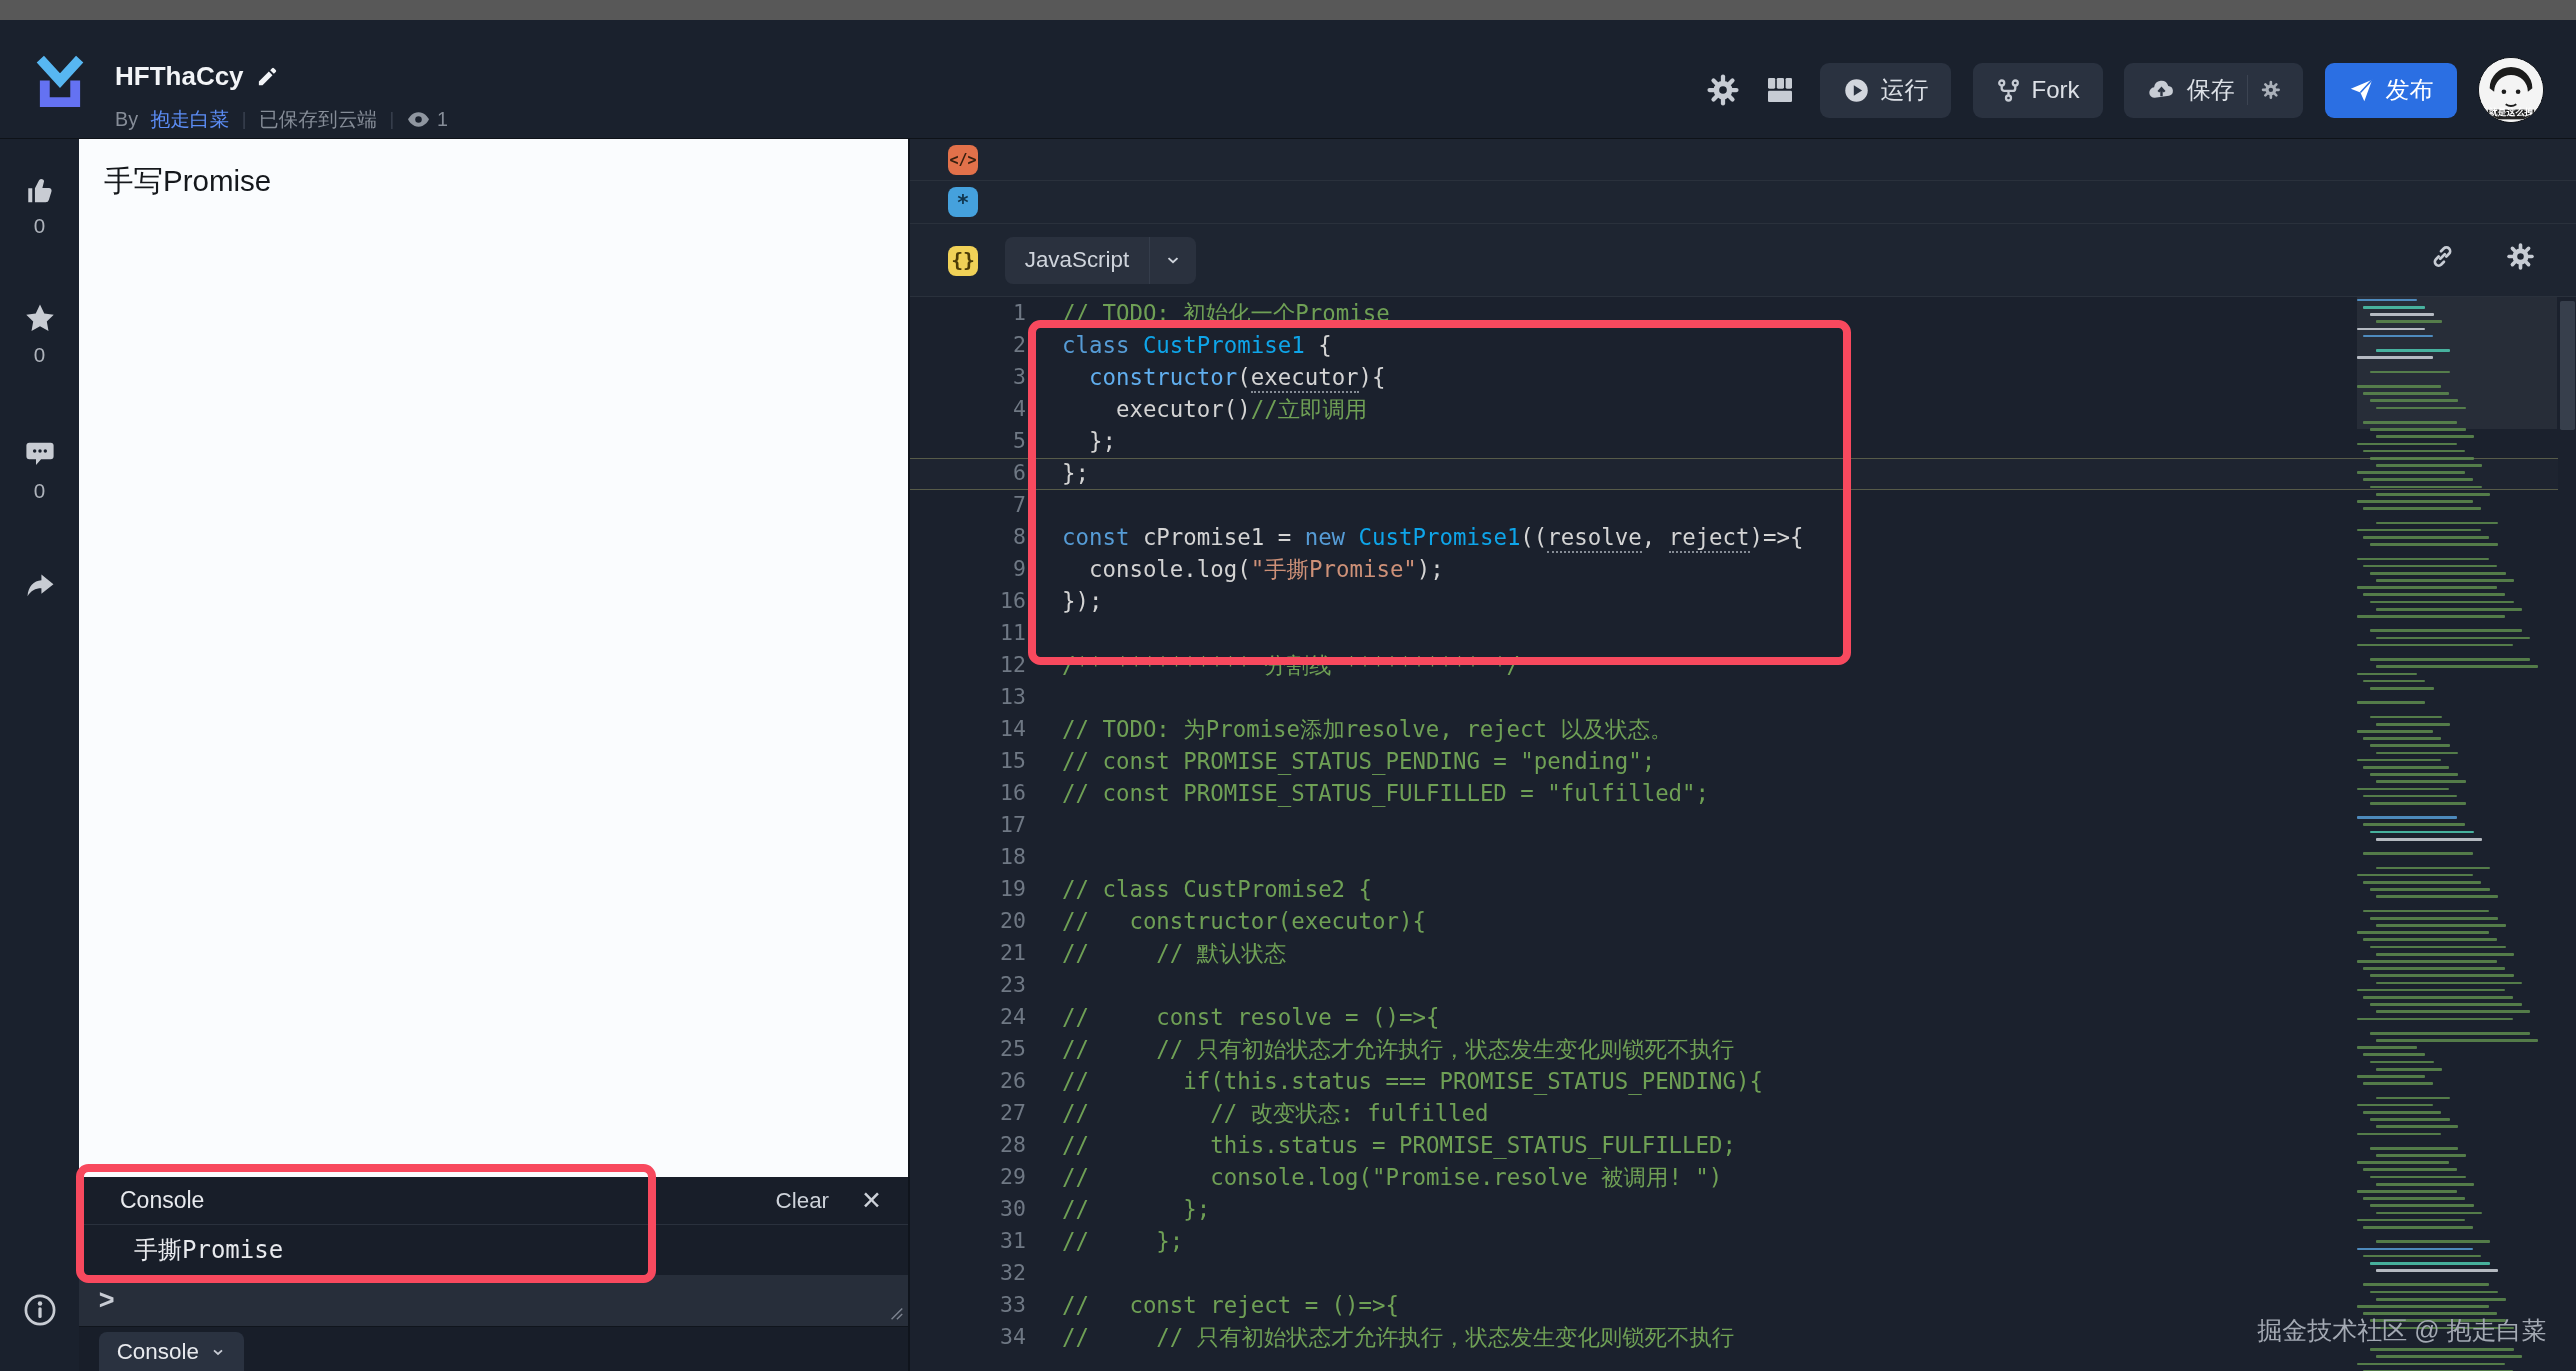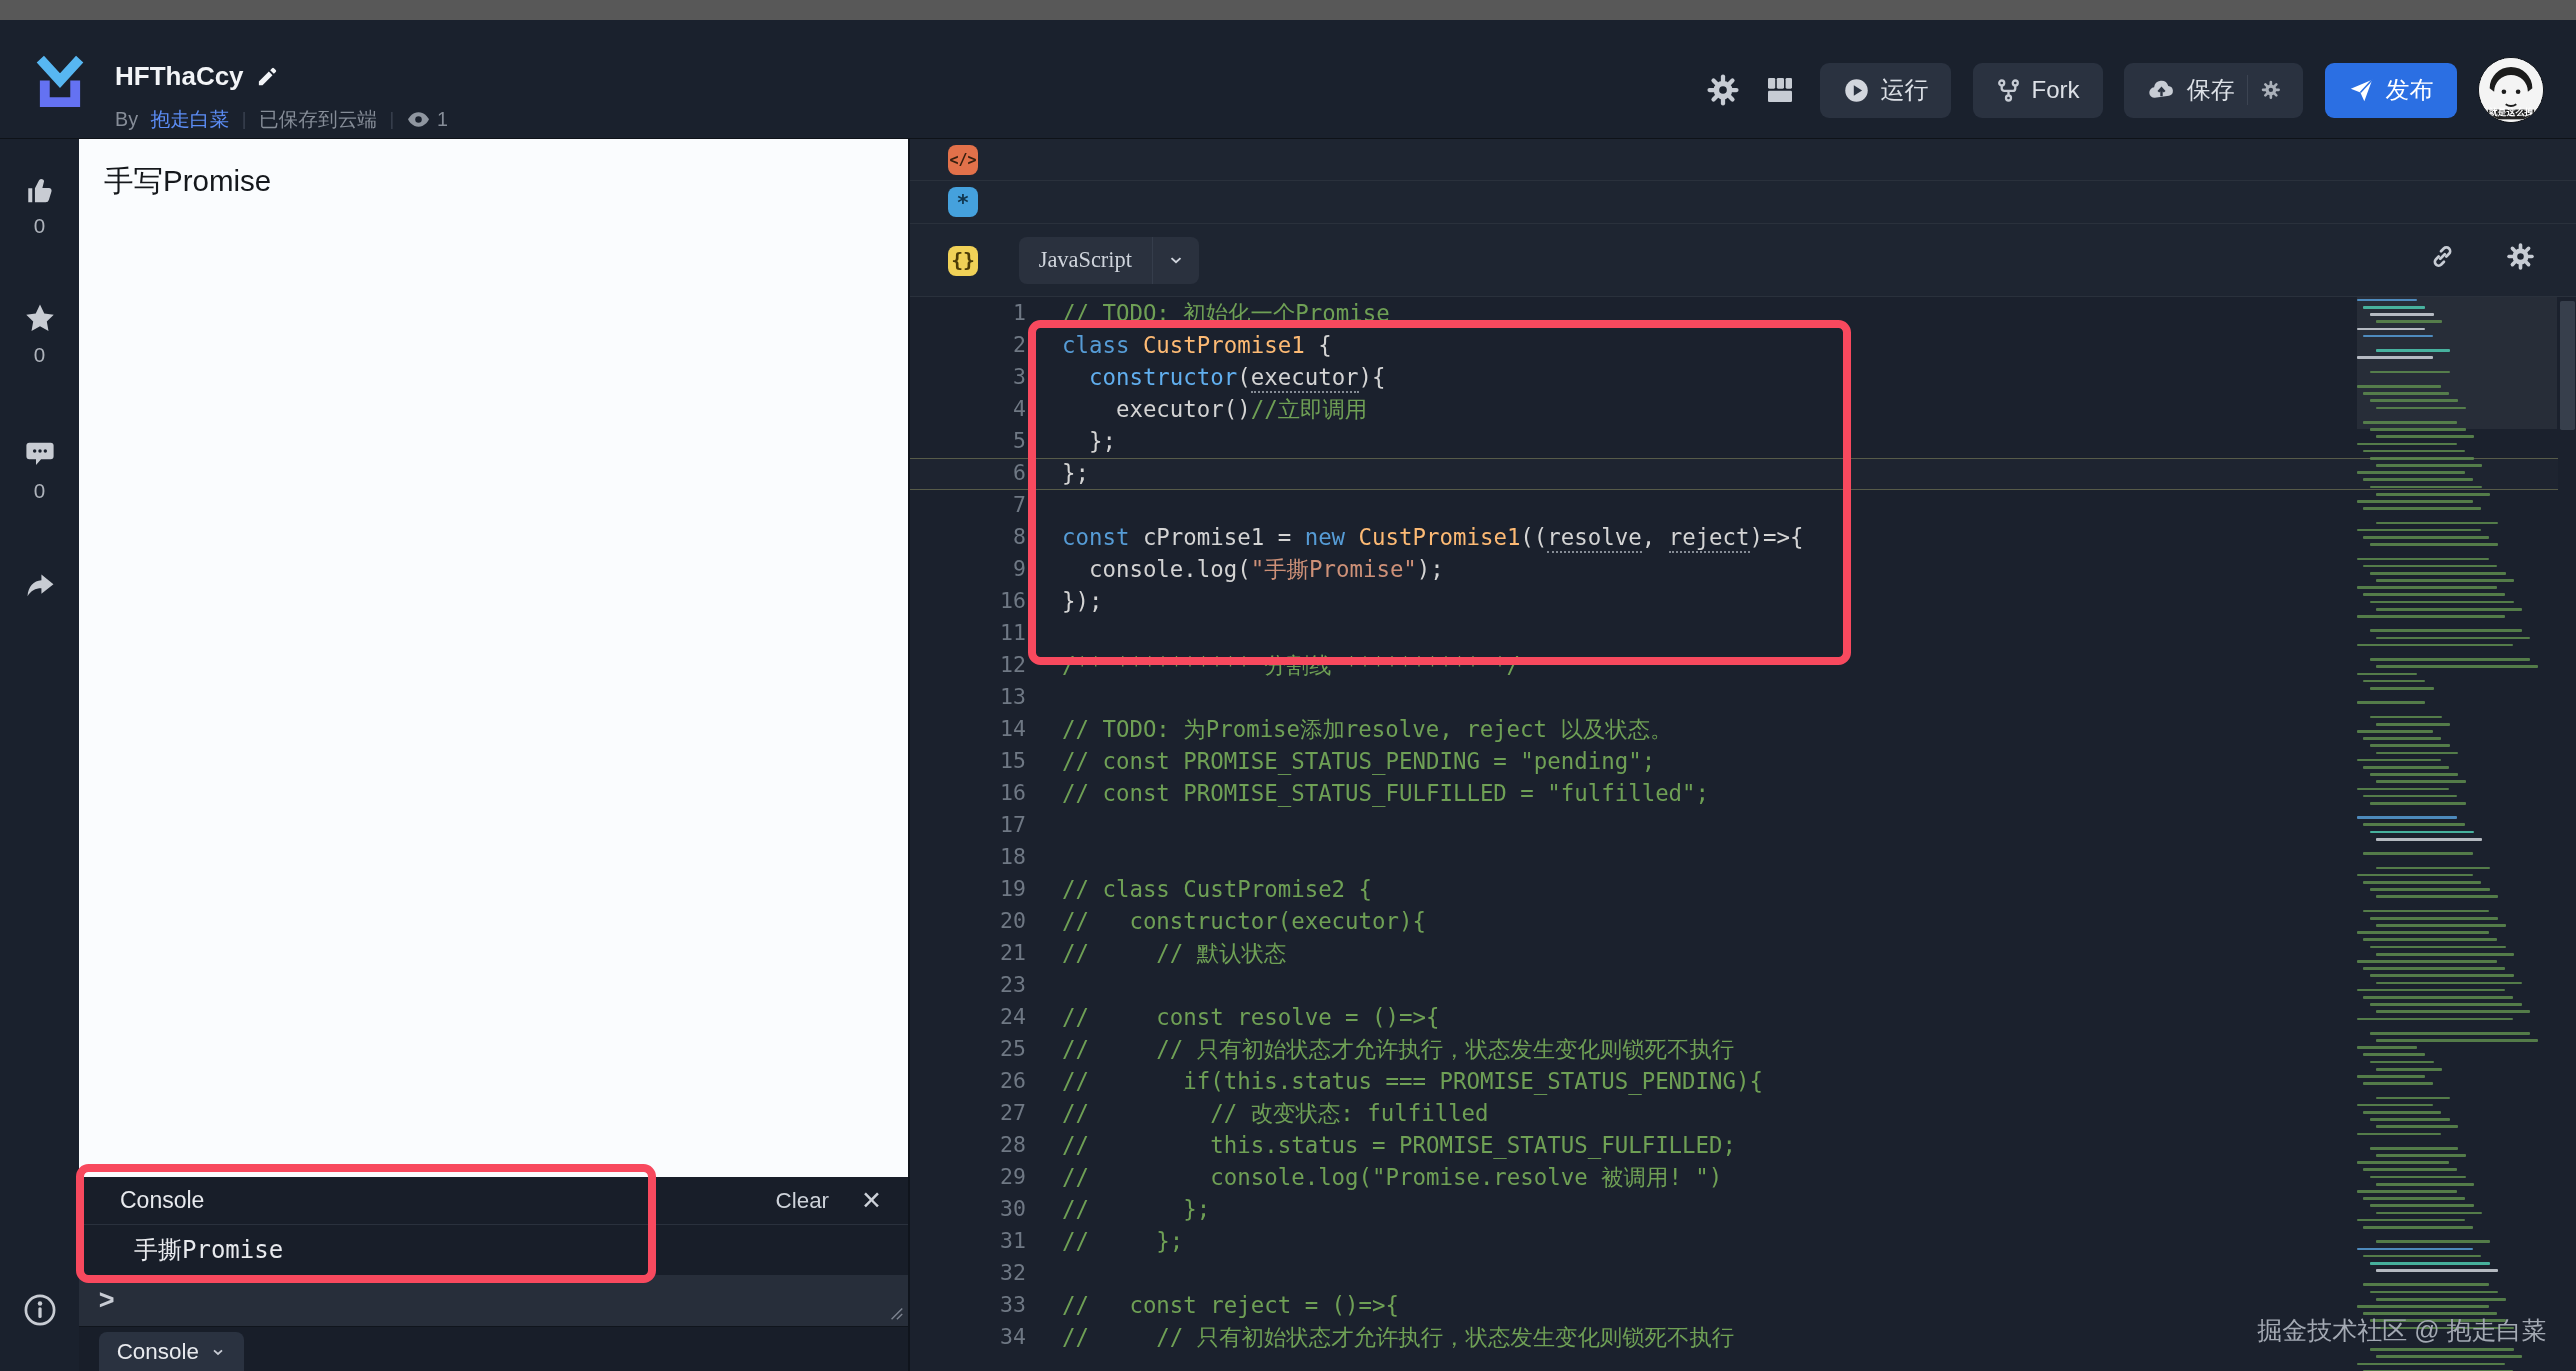--- a/index.html
+++ b/index.html
@@ -60,35 +60,35 @@
   #editor{left:908px;top:139px;width:1668px;height:1233px;background:#1b212d;border-left:2.7px solid #0f141c;box-sizing:border-box;}
   .ed-row{position:absolute;left:0;width:100%;box-sizing:border-box;background:#1e2531;border-bottom:0.9px solid #2a313c;}
   #row-html{top:0;height:42px;}
   #row-css{top:42px;height:43px;}
   #row-js{top:85px;height:73px;}
   .lang-ico{position:absolute;left:38px;width:30px;height:30px;border-radius:8px;display:flex;align-items:center;justify-content:center;
             font-family:"DejaVu Sans Mono",monospace;font-weight:700;}
   #ico-html{top:6.3px;background:#e2714a;color:#38200f;font-size:15px;}
   #ico-css{top:6.3px;background:#45a1dd;color:#10354d;font-size:21.5px;}
   #ico-js{top:21.5px;background:#f0d157;color:#4a3a07;font-size:19.7px;}
-  #lang-select{position:absolute;left:109px;top:12.5px;height:47px;background:#2a313e;border-radius:8px;display:flex;align-items:center;cursor:pointer;font-family:Liberation Serif, serif;}
+  #lang-select{position:absolute;left:95px;top:12.5px;height:47px;background:#2a313e;border-radius:8px;display:flex;align-items:center;cursor:pointer;}
   #lang-select .lbl{padding:0 19.7px;font-size:22.4px;color:#cfd4dc;}
   #lang-select .dd-div{width:0.9px;height:47px;background:#353d4b;}
   #lang-select .chev{padding:0 14.3px;display:flex;align-items:center;}
   #js-actions{position:absolute;right:41px;top:18px;display:flex;align-items:center;gap:50px;}
 
   
   #code-area{position:absolute;left:0;top:158px;width:100%;height:1074px;background:#1b212d;overflow:hidden;}
   #current-line{position:absolute;left:0;width:1648px;height:32px;border-top:0.9px solid rgba(195,195,120,0.35);
                 border-bottom:0.9px solid rgba(195,195,120,0.35);box-sizing:border-box;background:rgba(255,255,255,0.015);}
   #code-lines{position:absolute;left:0;top:0;width:100%;}
   .code-line{height:32px;display:flex;white-space:pre;font-family:"DejaVu Sans Mono",monospace;font-size:22.4px;line-height:32px;}
   .code-line .ln{display:inline-block;width:116px;text-align:right;color:#6f7884;font-size:21.5px;flex:none;}
   .code-line .lt{display:inline-block;margin-left:36px;}
-  .tok-kw{color:#569cd6;} .tok-ty{color:#fdba74;} .tok-fn{color:#61afef;}
+  .tok-kw{color:#569cd6;} .tok-ty{color:#0ea5e9;} .tok-fn{color:#61afef;}
   .tok-pl{color:#d4d4d4;} .tok-cm{color:#6fa055;} .tok-st{color:#ce9178;}
   .u{border-bottom:2.7px dotted #868c95;padding-bottom:0.9px;}
 
   
   #minimap{position:absolute;left:1447px;top:0;width:200px;height:1074px;}
   .mm-row{height:7.2px;position:relative;}
   .mm-bar{position:absolute;top:1.8px;height:2.7px;border-radius:0.9px;opacity:.85;}
   #mm-viewport{position:absolute;left:1447px;top:0;width:200px;height:132px;background:rgba(255,255,255,0.055);}
   #mm-scrollbar{position:absolute;left:1650px;top:3.6px;width:15px;height:129px;background:#3c4452;opacity:.85;border-radius:1.8px;}
 

